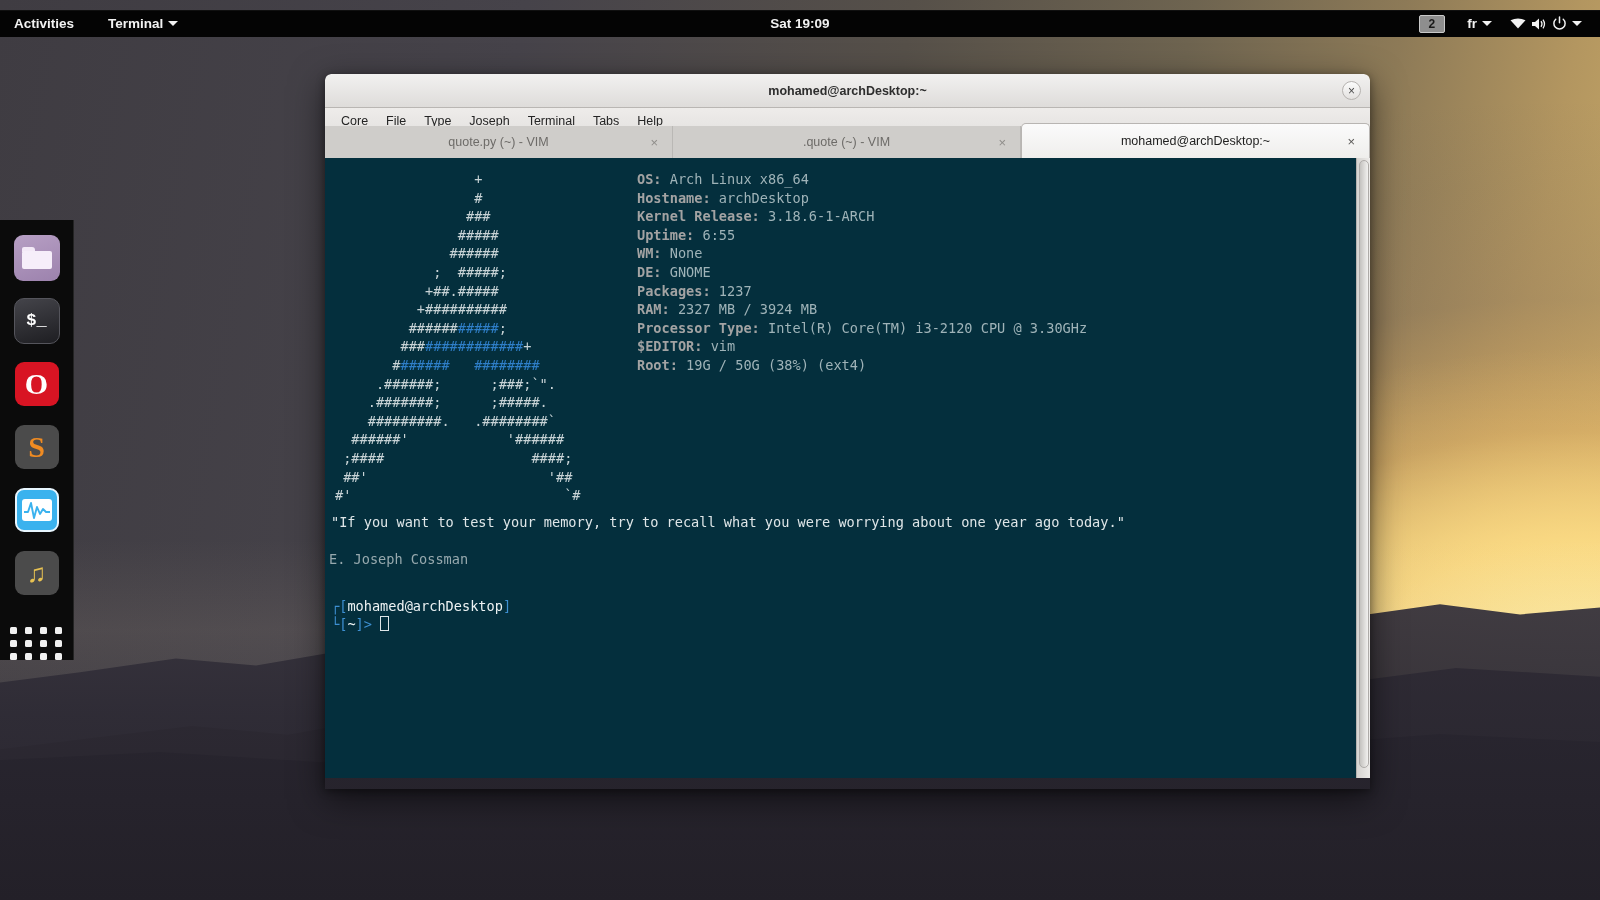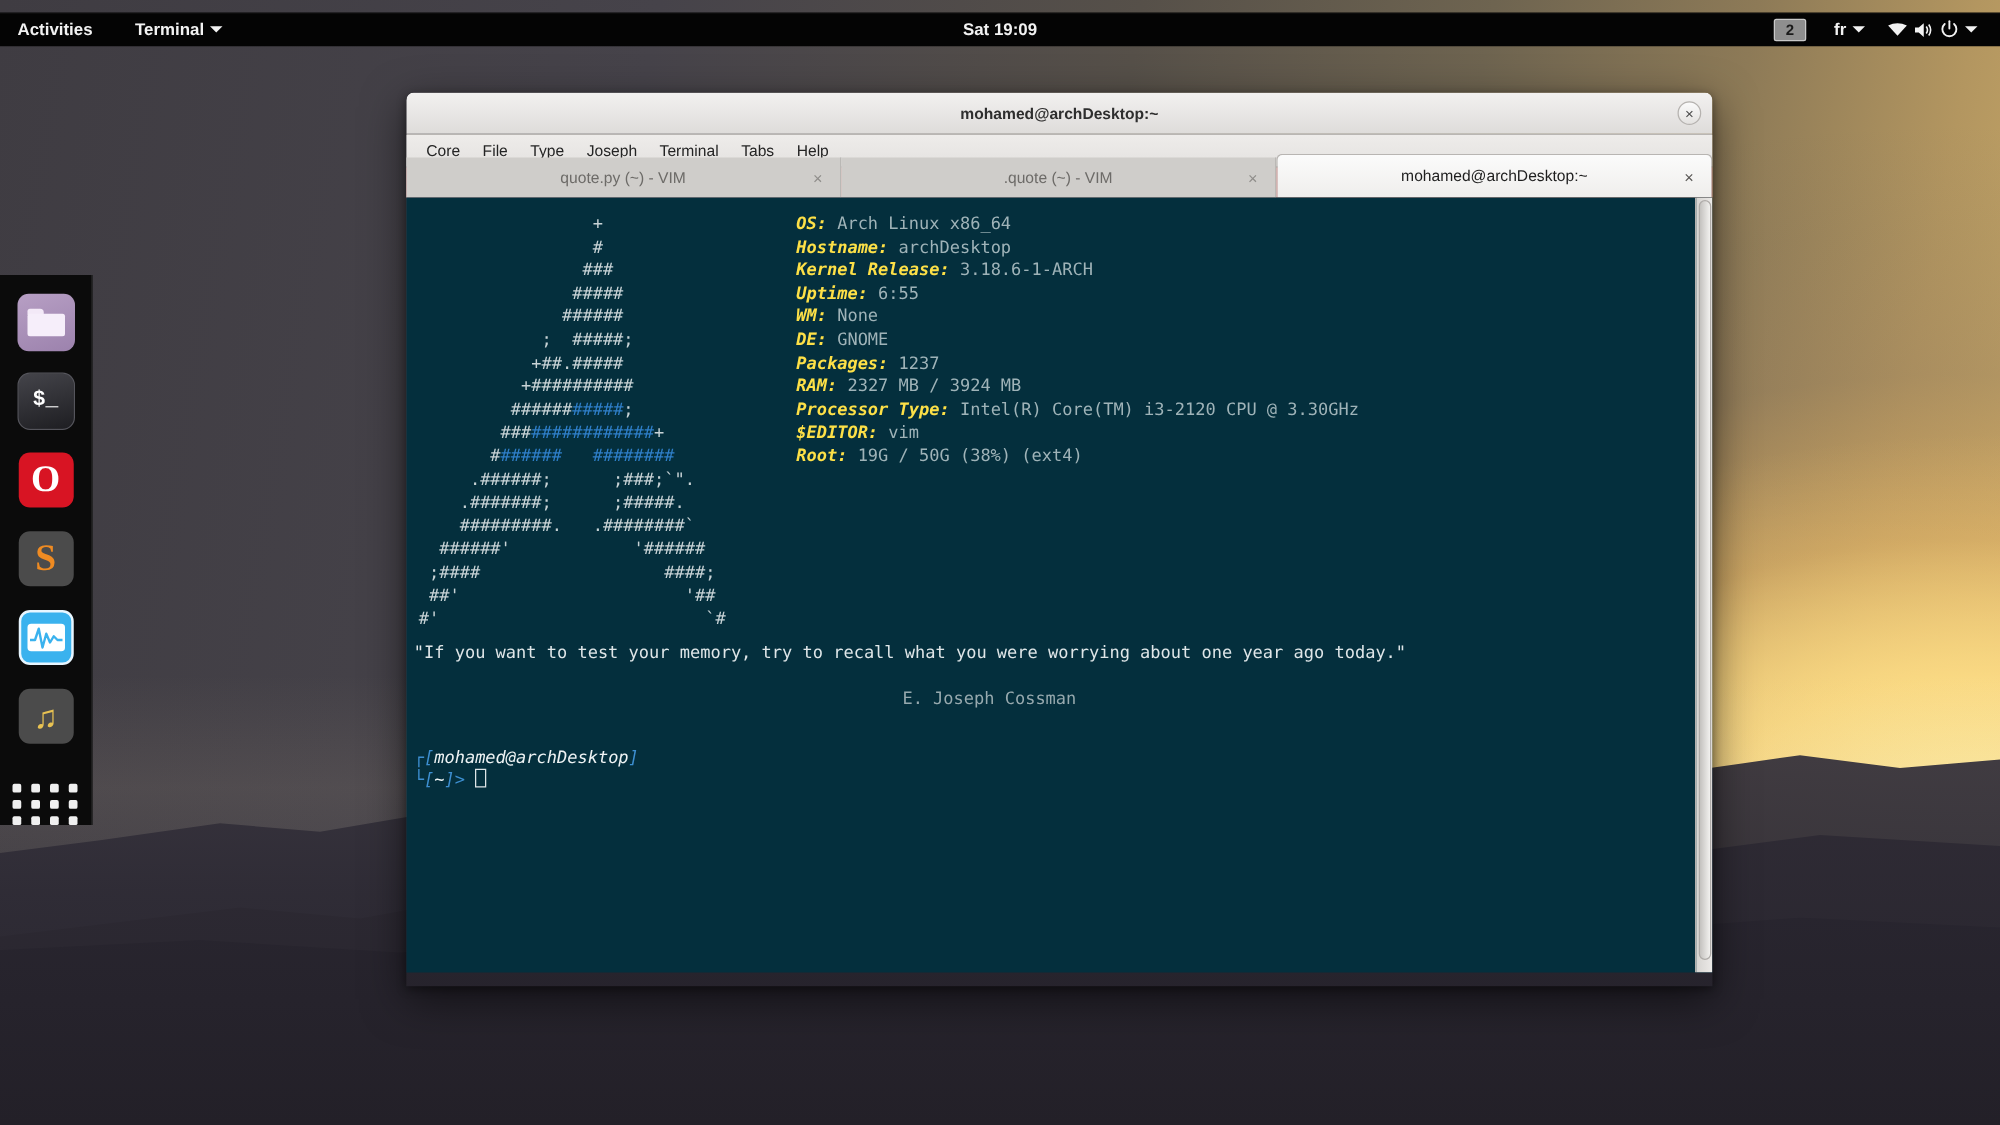--- a/index.html
+++ b/index.html
@@ -121,21 +121,21 @@
     position:absolute; right:9px; top:7px; width:19px;height:19px; border-radius:50%;
     background:linear-gradient(180deg,#fbfbfb,#e4e2e0); border:1px solid #b6b3b0;
     display:flex;align-items:center;justify-content:center; color:#4a4a4a; font-size:12px; line-height:1;
   }
   #menubar {
     height:26px; background:linear-gradient(180deg,#eeecea,#e4e2e0);
     border-bottom:1px solid #c3c0bd;
     display:flex; align-items:center; padding-left:8px; gap:2px;
   }
   .menu-item { font-size:12.5px; color:#242424; padding:3px 8px; border-radius:3px; }
-  #tabbar { height:24px; background:#fca5a5; display:flex; align-items:flex-end; }
+  #tabbar { height:24px; background:#0369a1; display:flex; align-items:flex-end; }
   .tab {
     flex:1 1 0; height:32px; display:flex; align-items:center; justify-content:center;
     position:relative; font-size:12.5px; color:#4f4d4b;
     background:#cfcdca; border-right:1px solid #bab8b5;
   }
   .tab.inactive { color:#6d6b68; }
   .tab.active {
     height:35px; background:linear-gradient(180deg,#fbfbfb,#efeeec); color:#1e1e1e;
     border-radius:5px 5px 0 0; border:1px solid #b8b5b2; border-bottom:none;
   }
@@ -160,26 +160,26 @@
   }
 
   .fetch { display:flex; }
   #ascii {
     white-space:pre; color:#c8d3d6; font-size:13.6px; line-height:18.6px;
     width:300px; flex:0 0 300px; padding-left:6px;
   }
   #ascii .b { color:#2f7fc9; }
   #info { padding-left:8px; white-space:pre; }
   .info-row { height:18.6px; }
-  .ikey { color:#fde047; font-weight:bold;font-style:italic; }
+  .ikey { color:#a3a3a3; font-weight:bold; }
   .ival { color:#9fb3b8; }
 
   #quote { color:#dfe6e8; white-space:pre; margin-top:8px; padding-left:2px; }
-  #author { color:#97a9ae; margin-top:19px; padding-right:116px; text-align:center; }
-  #prompt { margin-top:28px; padding-left:2px;font-style:italic; }
+  #author { color:#97a9ae; margin-top:19px; padding-right:116px; text-align:left; }
+  #prompt { margin-top:28px; padding-left:2px; }
   .pline { white-space:pre; }
   .brkt { color:#3d8fd1; }
   .ptxt { color:#eef3f4; }
   .cursor { display:inline-block; width:9px; height:15px; border:1px solid #dfe6e8; vertical-align:-2px; }
 </style>
 </head>
 <body>
 
 <div id="wallpaper">
   <div class="wp-sky"></div>

